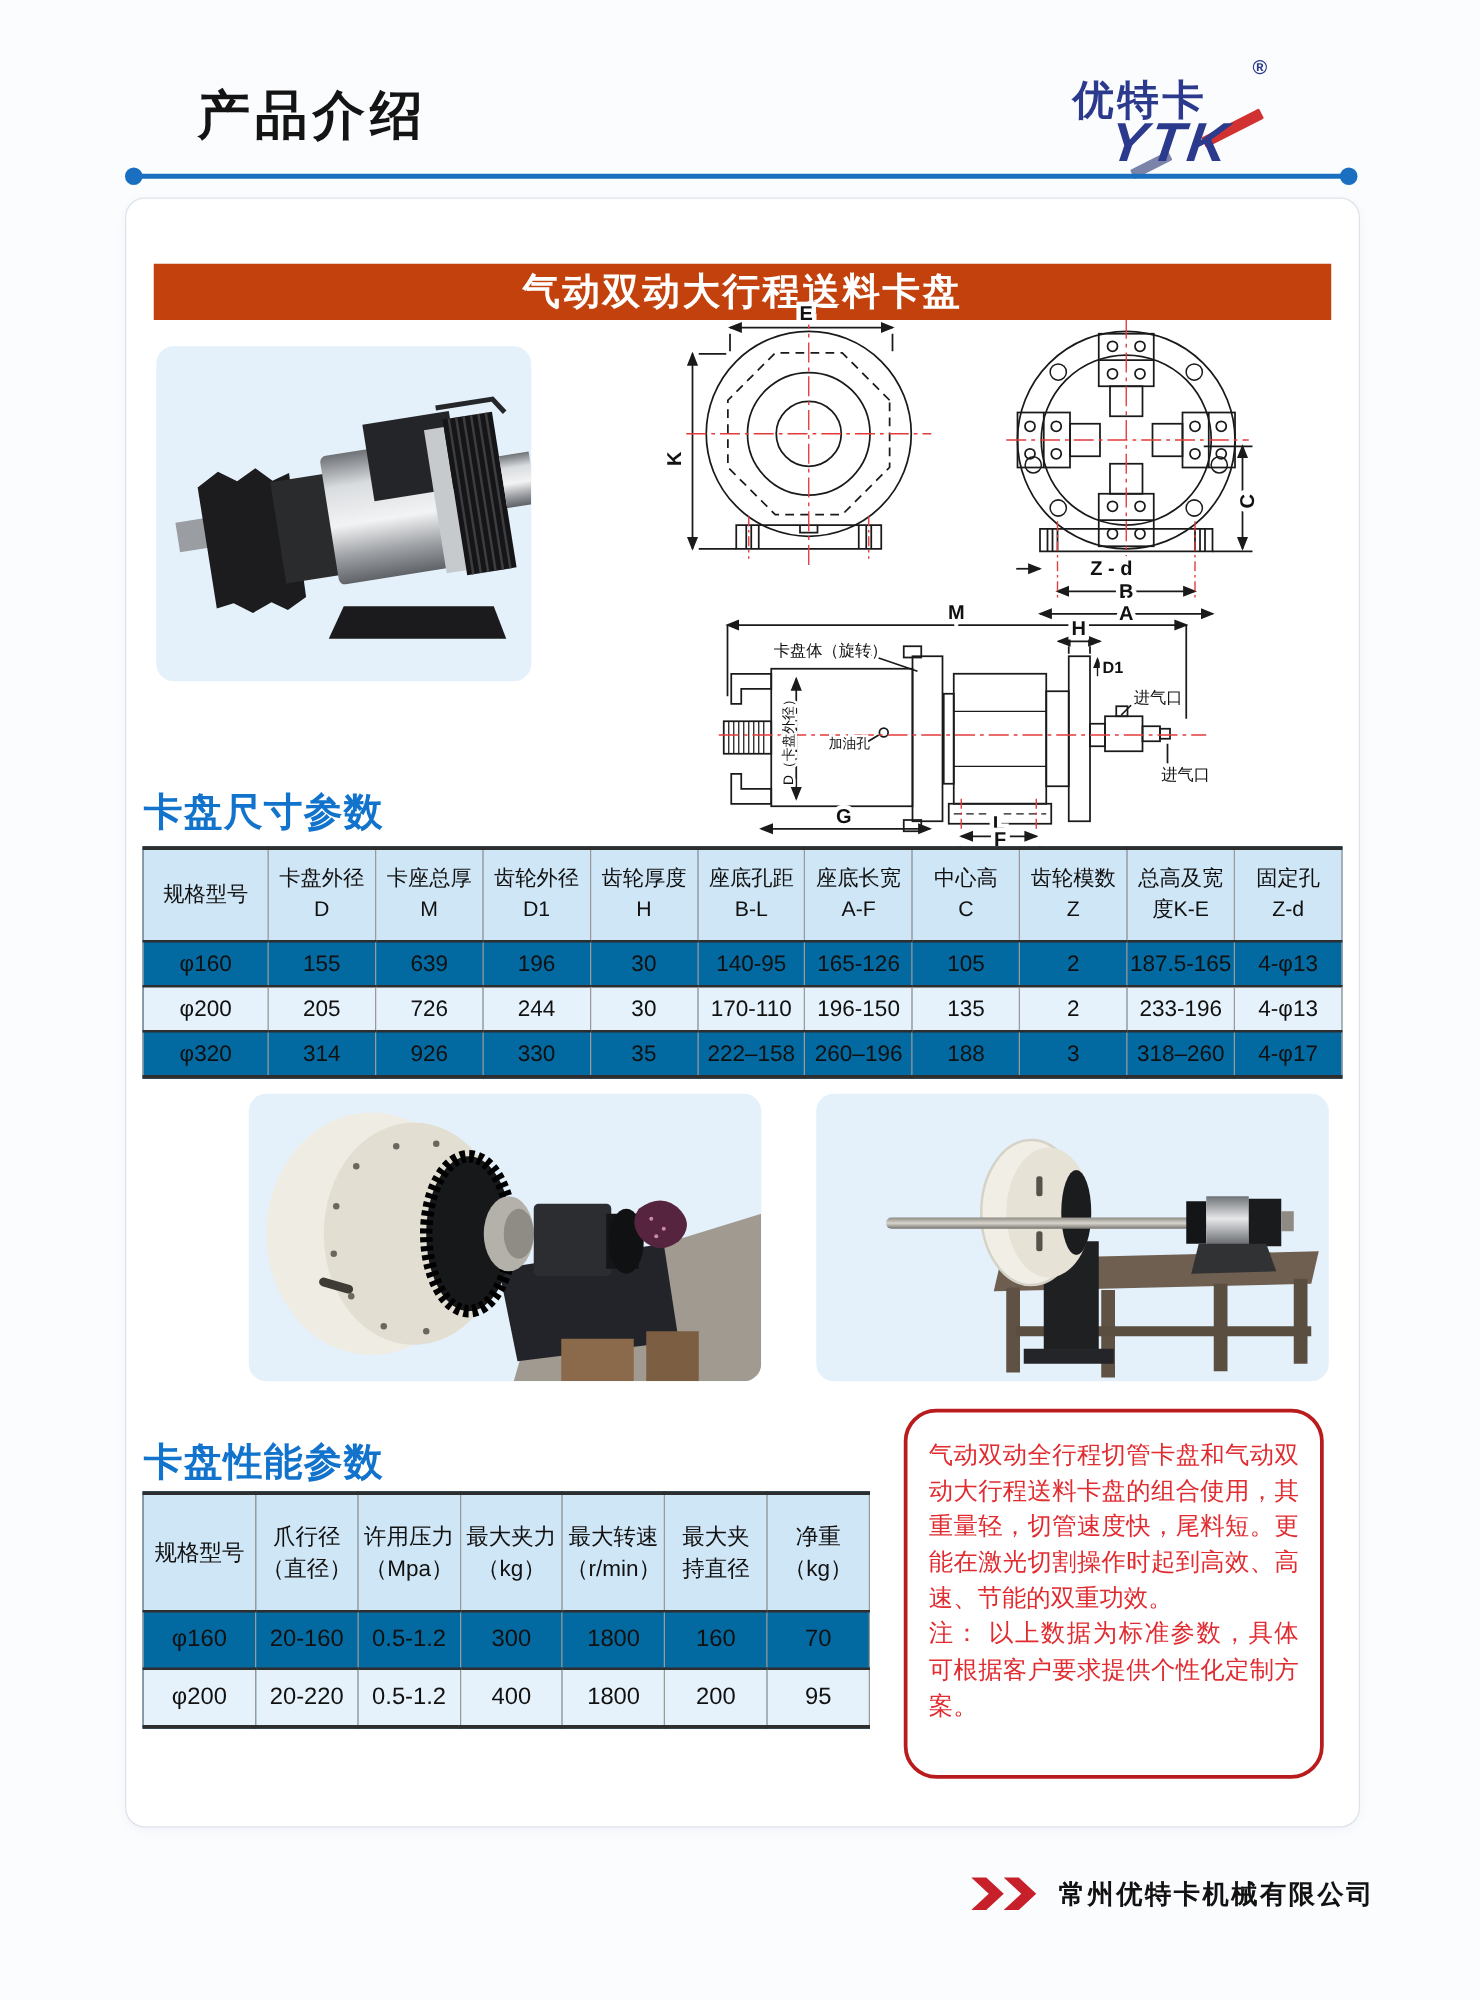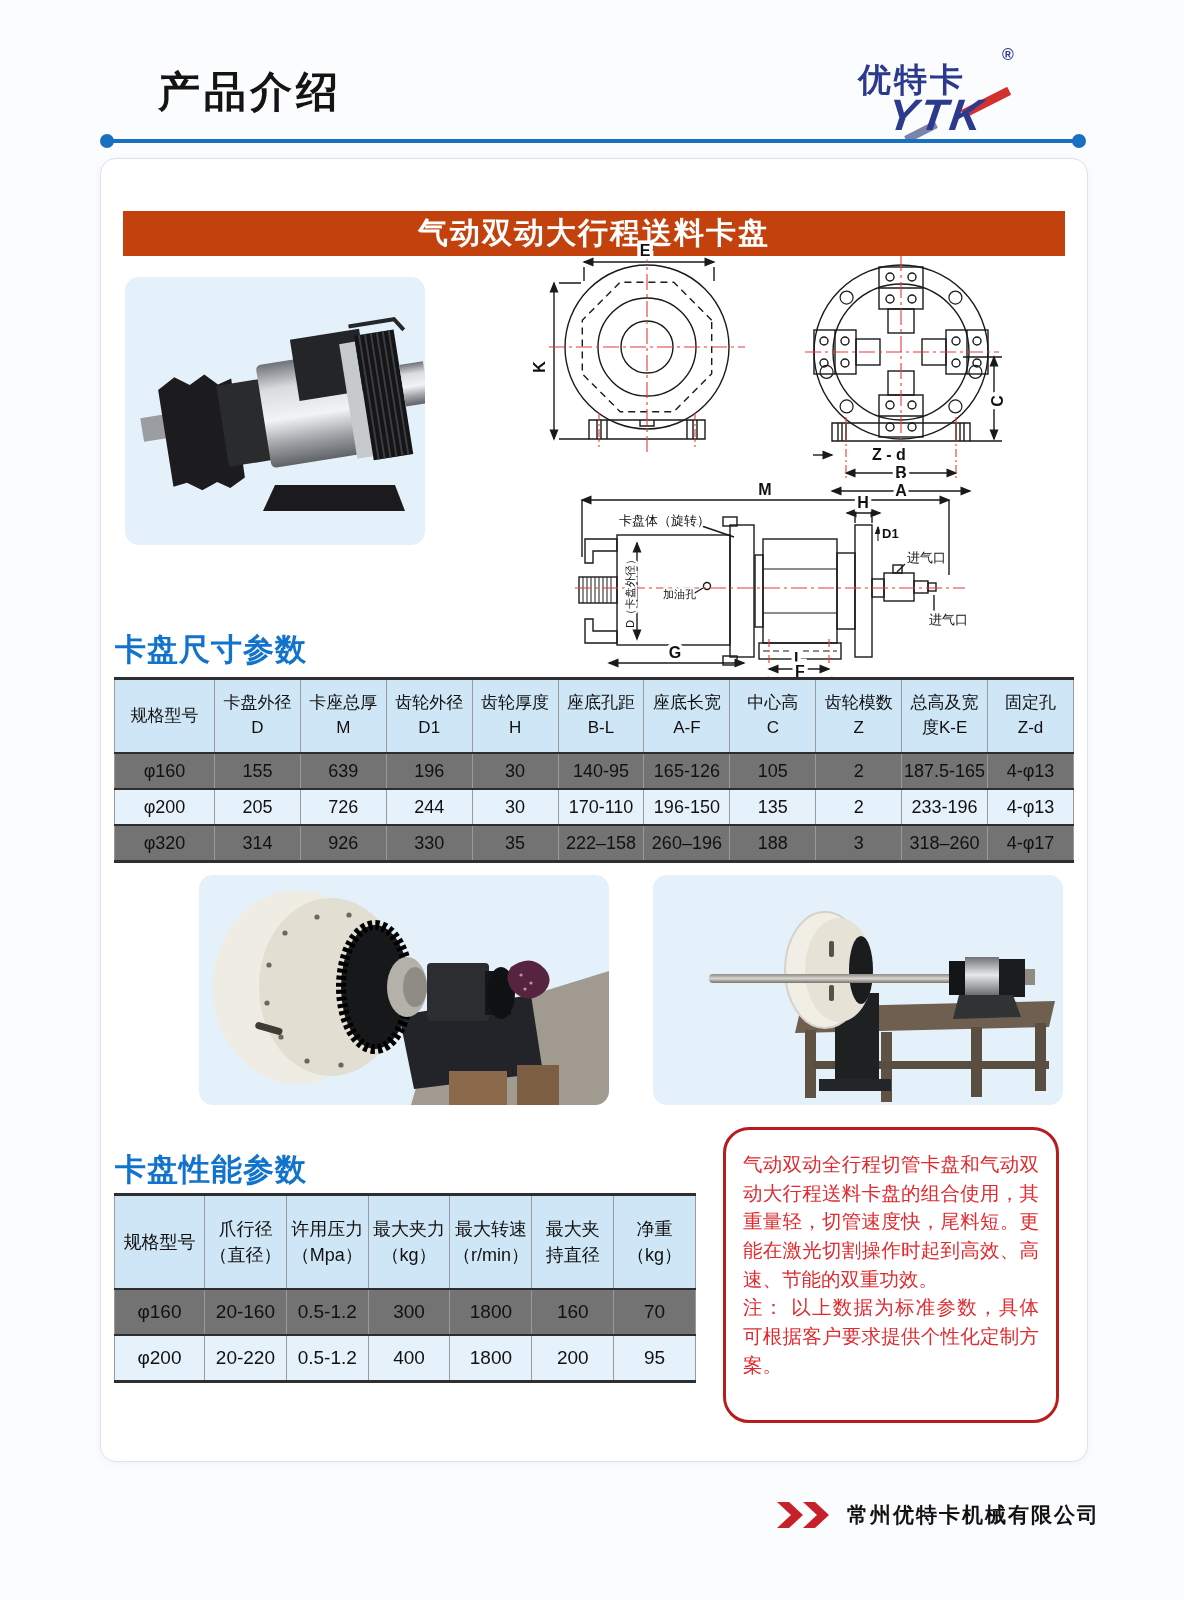--- a/index.html
+++ b/index.html
@@ -69,21 +69,21 @@
   .cjk-label{font-size:13px;fill:#111;paint-order:stroke;stroke:#fff;stroke-width:5px;}
   .cjk-label-sm{font-size:11px;fill:#111;paint-order:stroke;stroke:#fff;stroke-width:4px;}
 
   .sec-title{
     position:absolute;margin:0;font-size:31px;font-weight:700;color:#1273cc;letter-spacing:1px;
   }
   .sec-title.dim{left:14px;top:470px;}
   .sec-title.perf{left:14px;top:990px;}
 
   
-  table{border-collapse:collapse;table-layout:fixed;background:#737373;}
+  table{border-collapse:collapse;table-layout:fixed;background:#0369a1;}
   .dtable{position:absolute;left:13px;top:518px;width:960px;
     border-top:3px solid #2e2e2e;border-bottom:3px solid #2e2e2e;}
   .ptable{position:absolute;left:13px;top:1034px;width:582px;
     border-top:3px solid #2e2e2e;border-bottom:3px solid #2e2e2e;}
   th,td{
     border-left:1px solid #9a9a9a;border-right:1px solid #9a9a9a;
     border-bottom:2px solid #2e2e2e;
     text-align:center;vertical-align:middle;padding:0;color:#111;font-weight:400;
   }
   tbody tr:last-child th,tbody tr:last-child td{border-bottom:none;}

